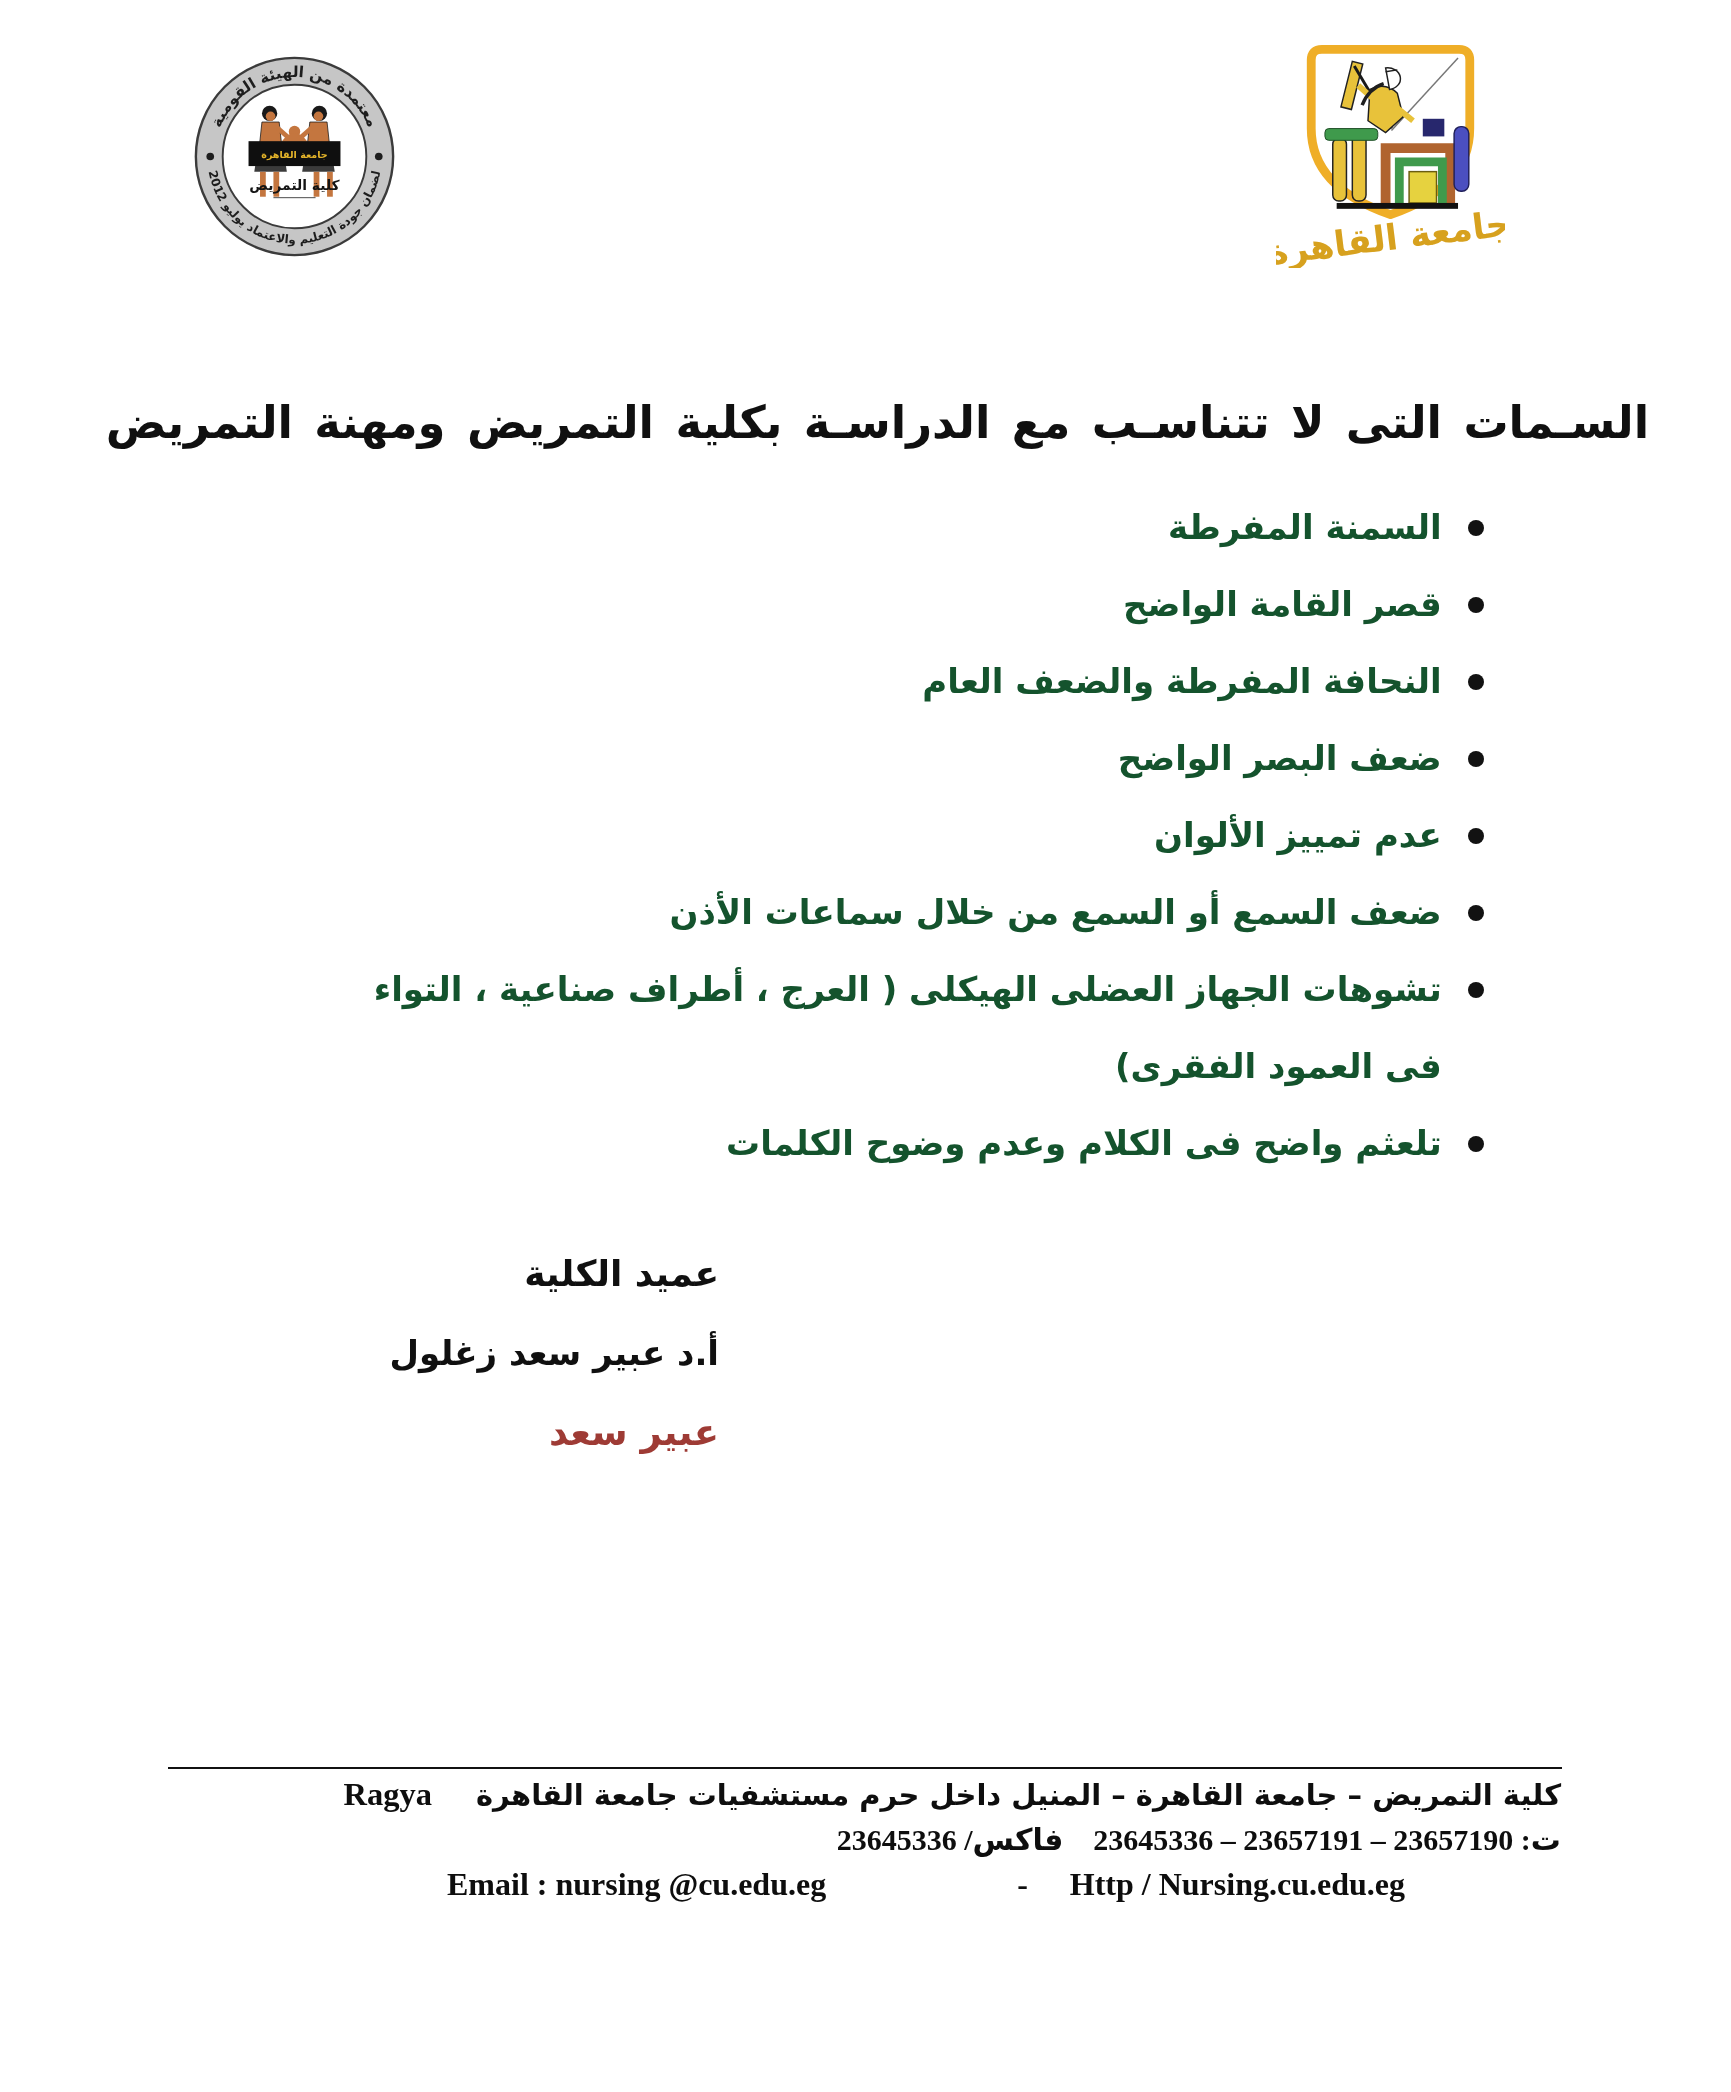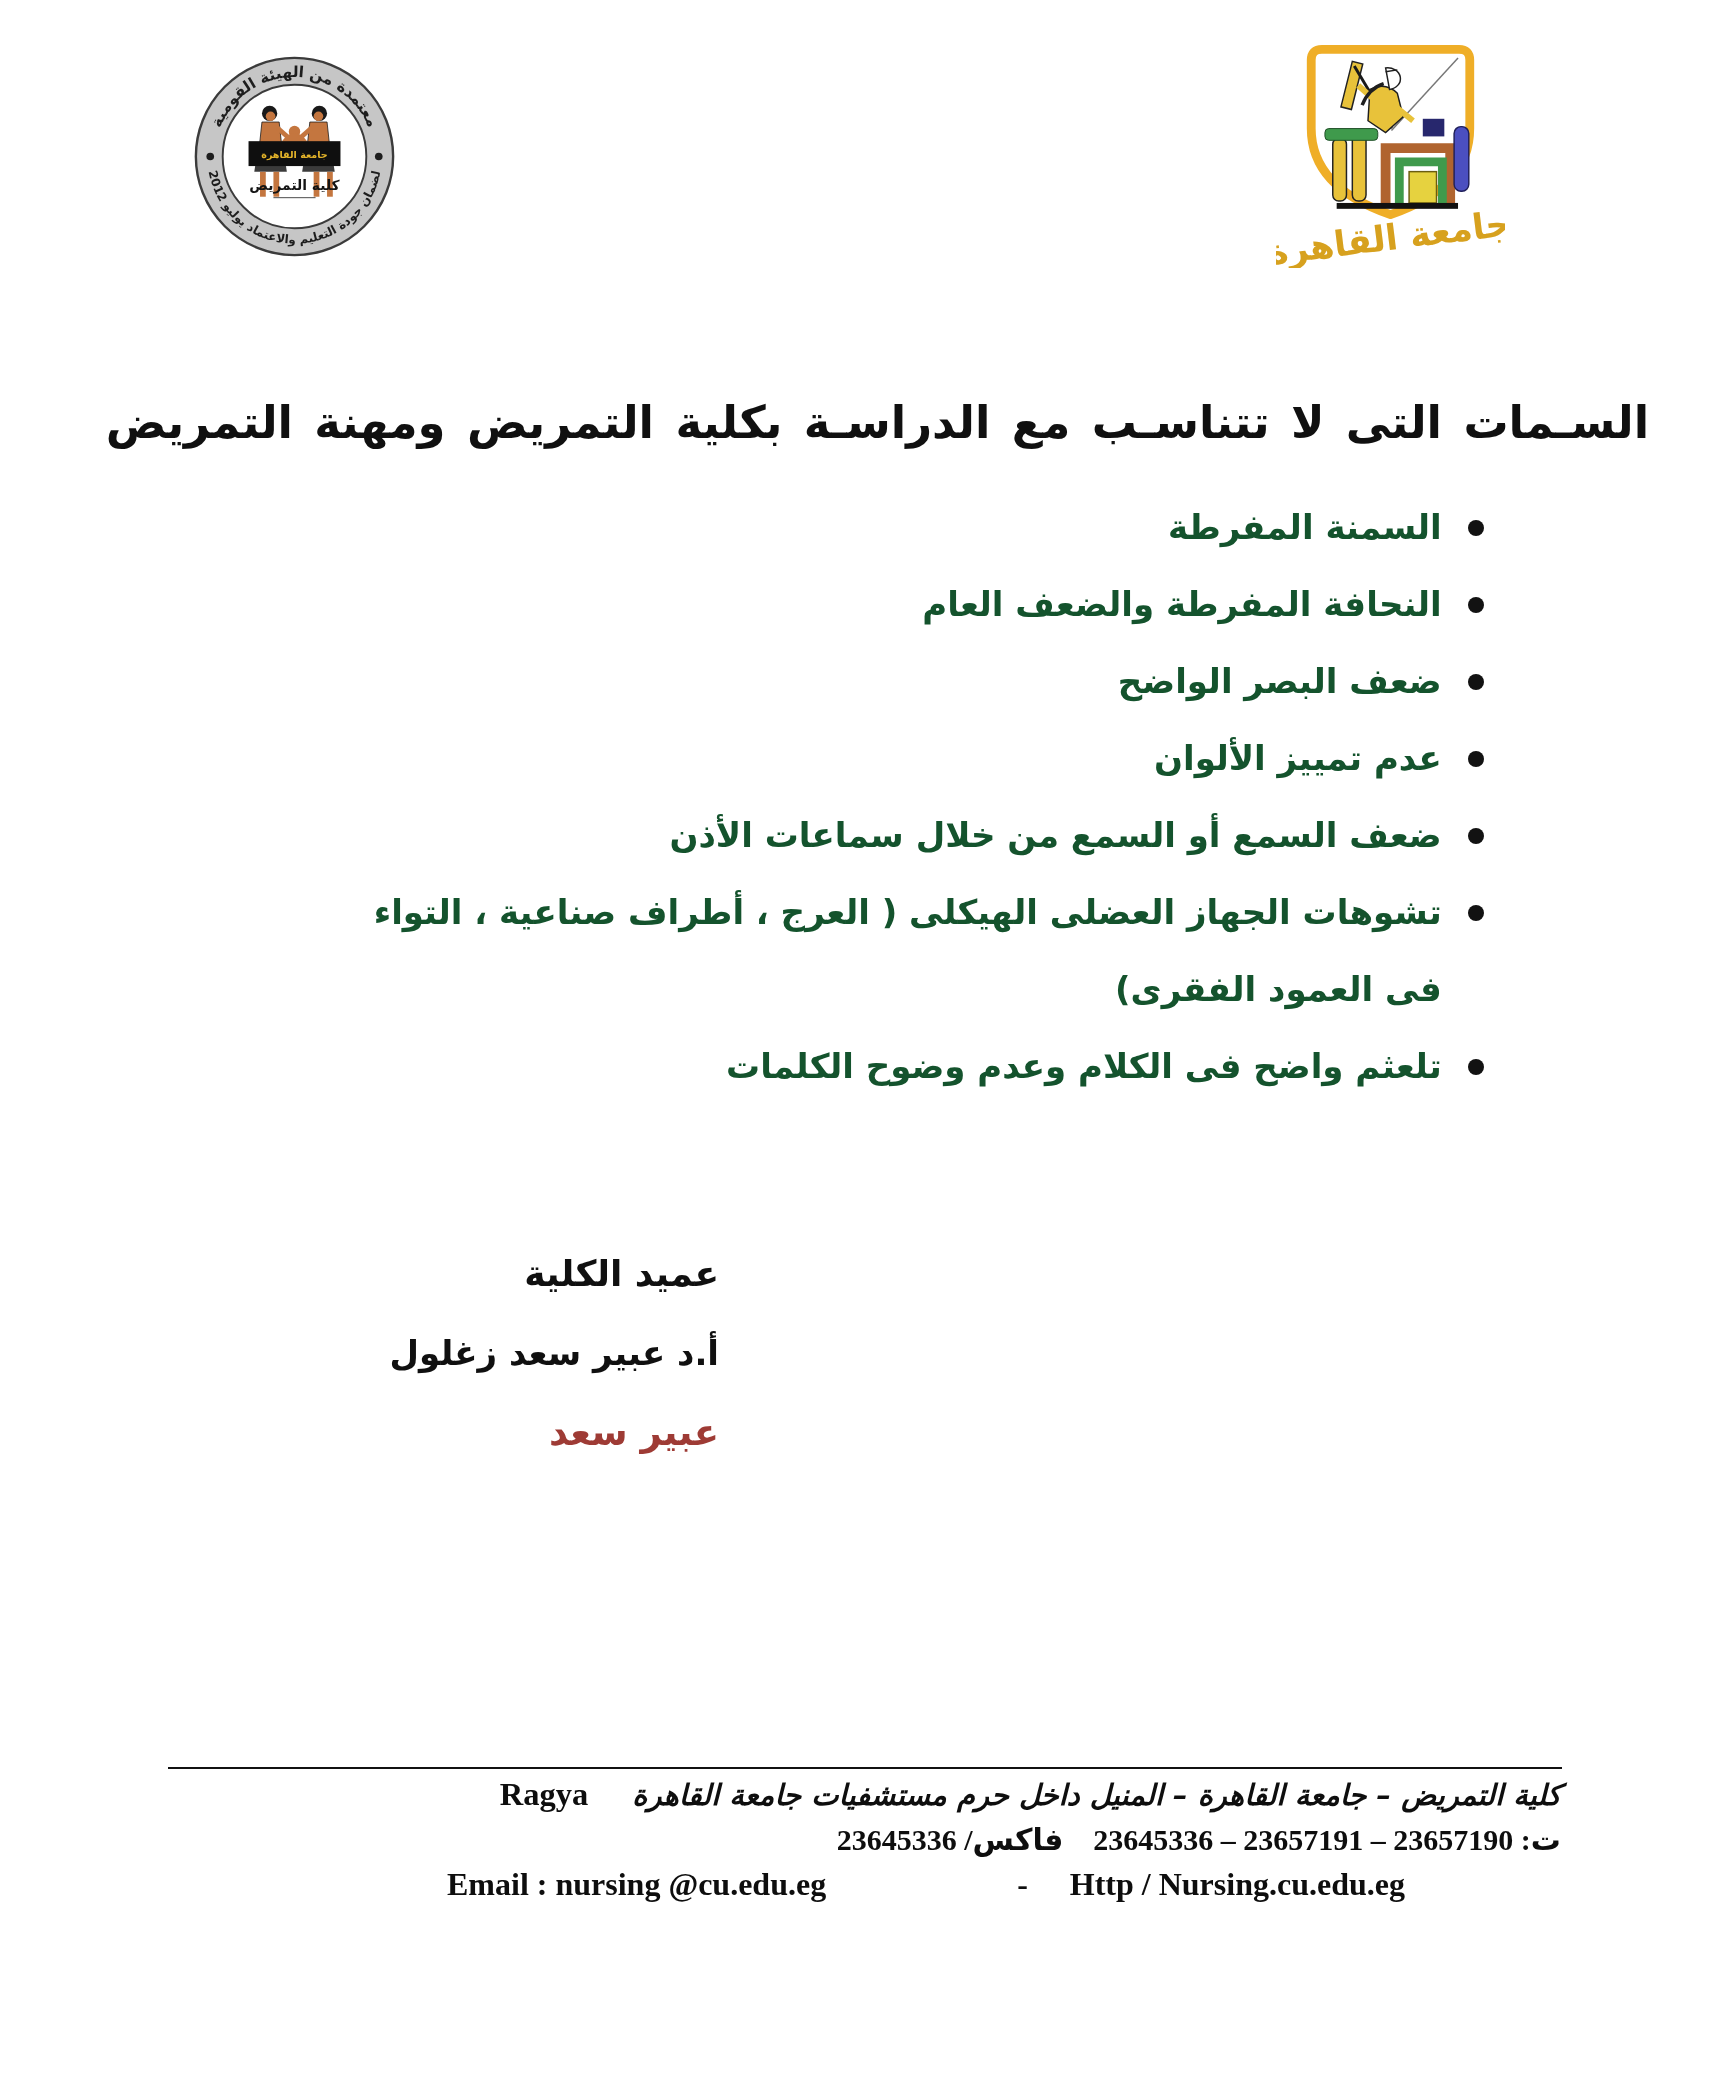--- a/index.html
+++ b/index.html
@@ -35,21 +35,21 @@
   .sig { position:absolute; left:279px; top:1221px; width:440px; text-align:right; direction:rtl;margin-top:30px; }
   .sig-role  { font-size:36px; font-weight:bold; line-height:46px; margin-bottom:32.5px; color:#101010; }
   .sig-name  { font-size:34px; font-weight:bold; line-height:46px; margin-bottom:34px; color:#101010; }
   .sig-signed{ font-size:37px; font-weight:bold; line-height:46px; color:#9e3b35; }
   
   .footer-rule { position:absolute; top:1767px; left:168px; width:1394px; height:1.9px; background:#111; }
   .addr {
     position:absolute; top:1776px; right:170px; direction:rtl;
     display:flex; align-items:baseline;
   }
-  .addr-ar { font-size:29px; font-weight:bold; color:#0e0e0e;font-style:italic; }
+  .addr-ar { font-size:29px; font-weight:bold; color:#0e0e0e; }
   .ragya {
     font-family:"Liberation Serif", serif; direction:ltr;
     font-size:32.5px; font-weight:bold; margin-right:44px; color:#0e0e0e;
   }
   .phones {
     position:absolute; top:1822px; right:170px; direction:rtl;
     font-family:"Liberation Serif","DejaVu Sans",serif;
     font-size:30px; font-weight:bold; white-space:pre; color:#0e0e0e;
   }
   .webline {
@@ -144,20 +144,24 @@
 
   <h1 class="title">السـمات التى لا تتناسـب مع الدراسـة بكلية التمريض ومهنة التمريض</h1>
 
   <ul class="traits">
       <li class="trait">
       <span class="dot"></span>
       <span class="trait-text">السمنة المفرطة</span>
     </li>
       <li class="trait">
       <span class="dot"></span>
+      <span class="trait-text">قصر القامة الواضح</span>
+    </li>
+      <li class="trait">
+      <span class="dot"></span>
       <span class="trait-text">النحافة المفرطة والضعف العام</span>
     </li>
       <li class="trait">
       <span class="dot"></span>
       <span class="trait-text">ضعف البصر الواضح</span>
     </li>
       <li class="trait">
       <span class="dot"></span>
       <span class="trait-text">عدم تمييز الألوان</span>
     </li>

